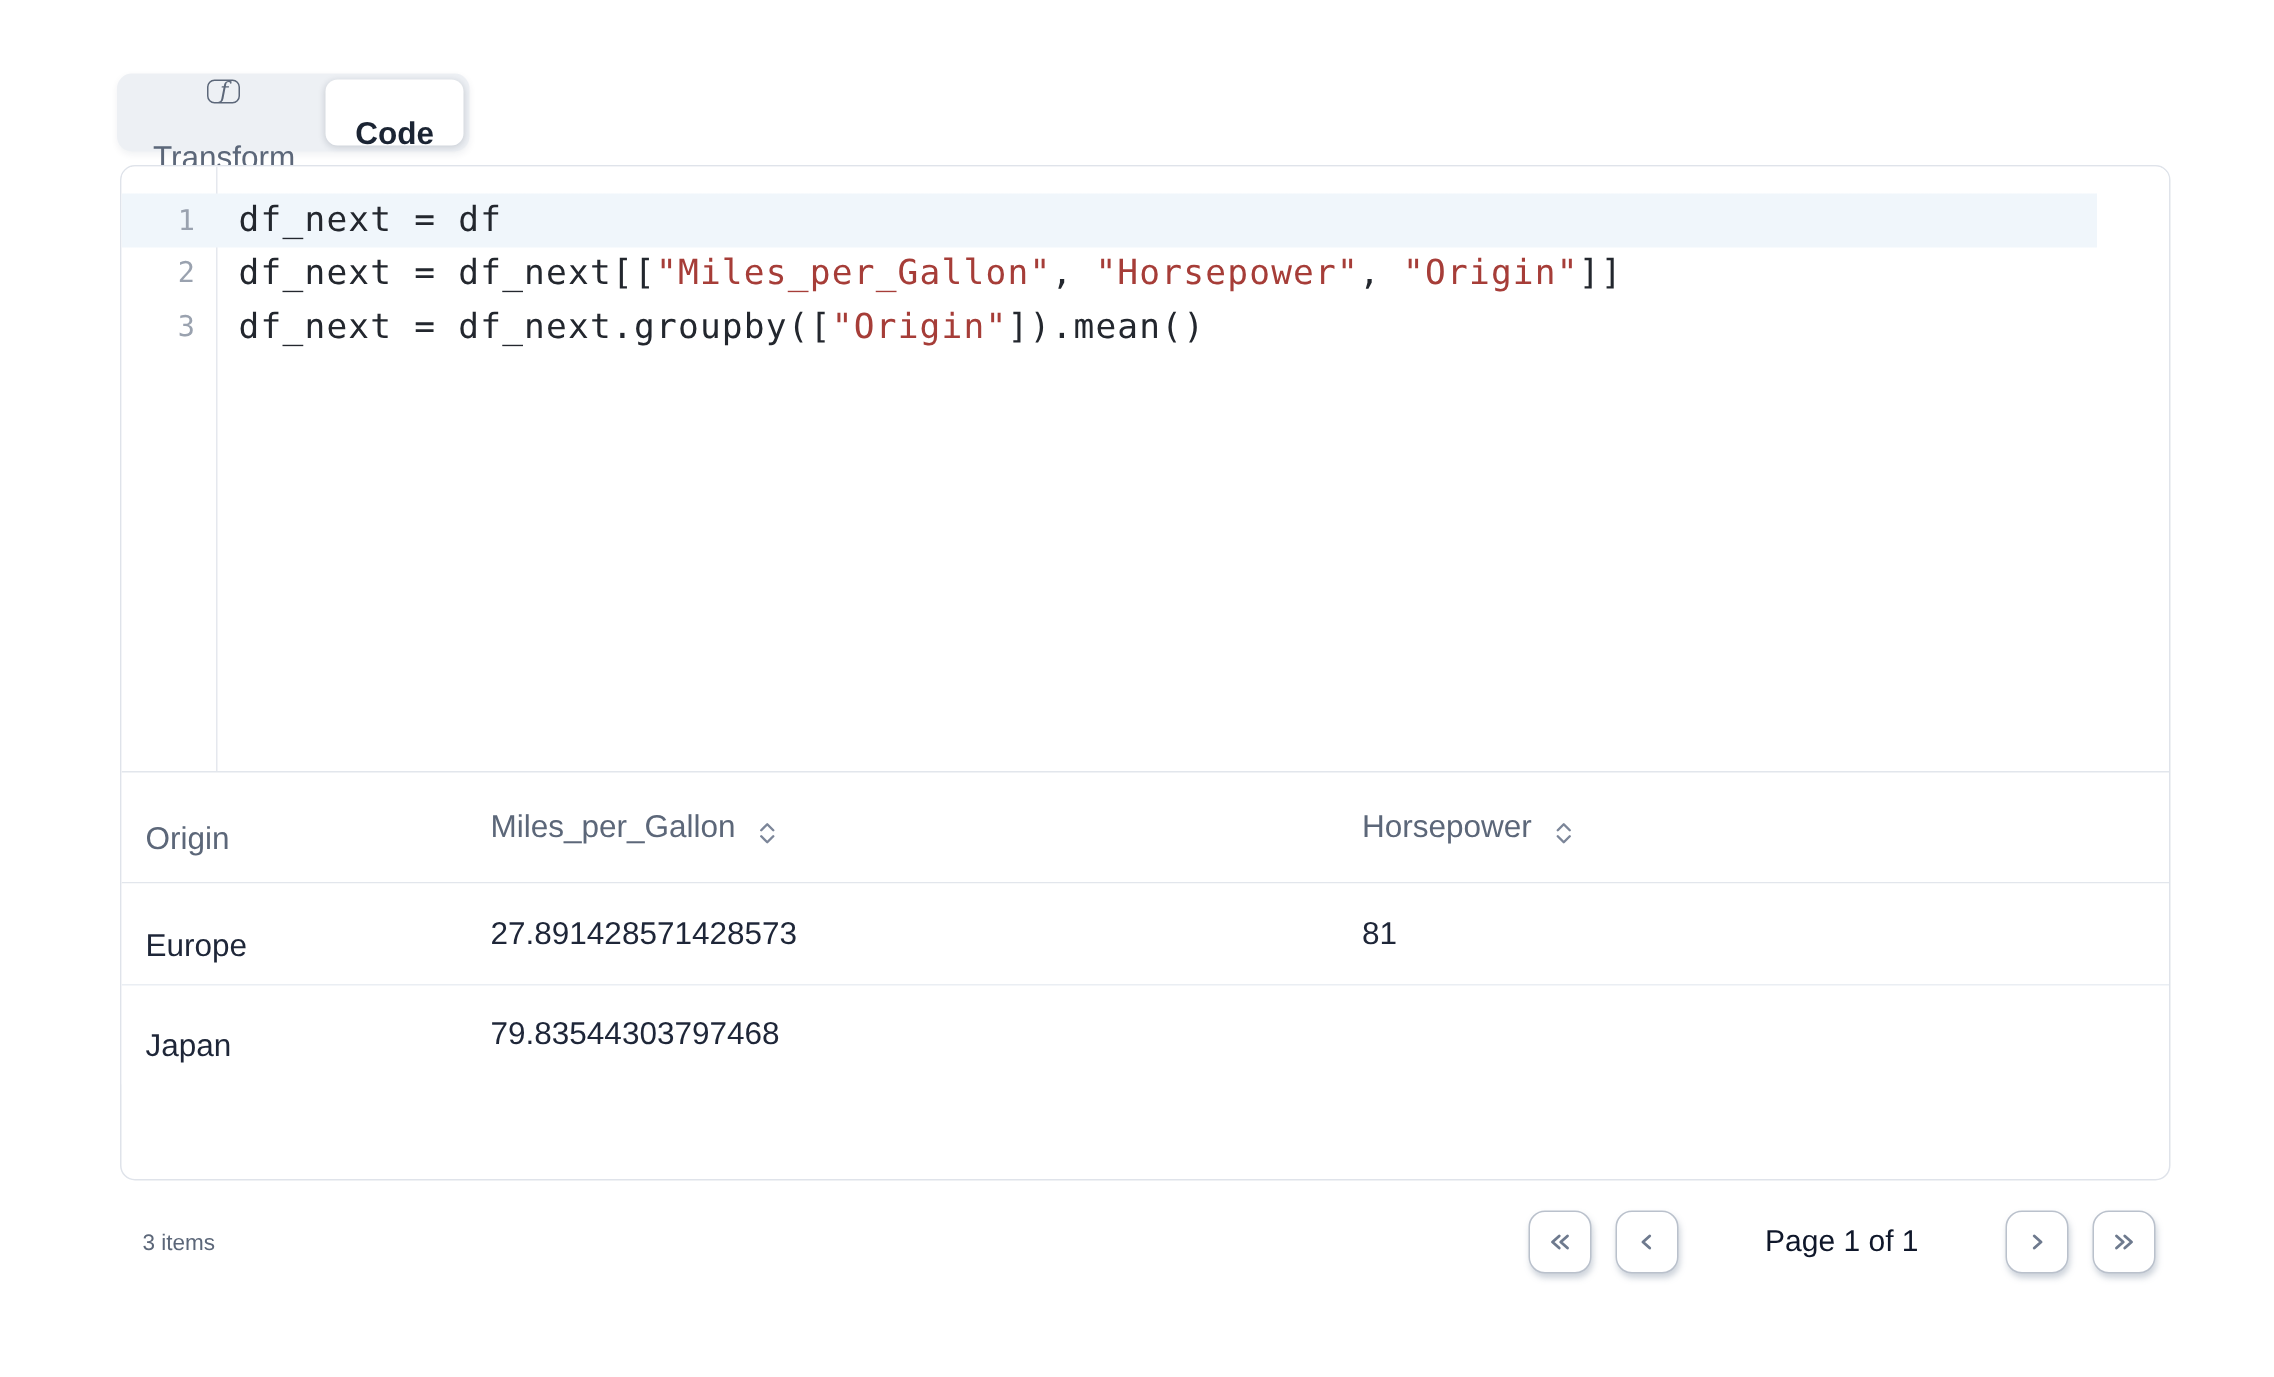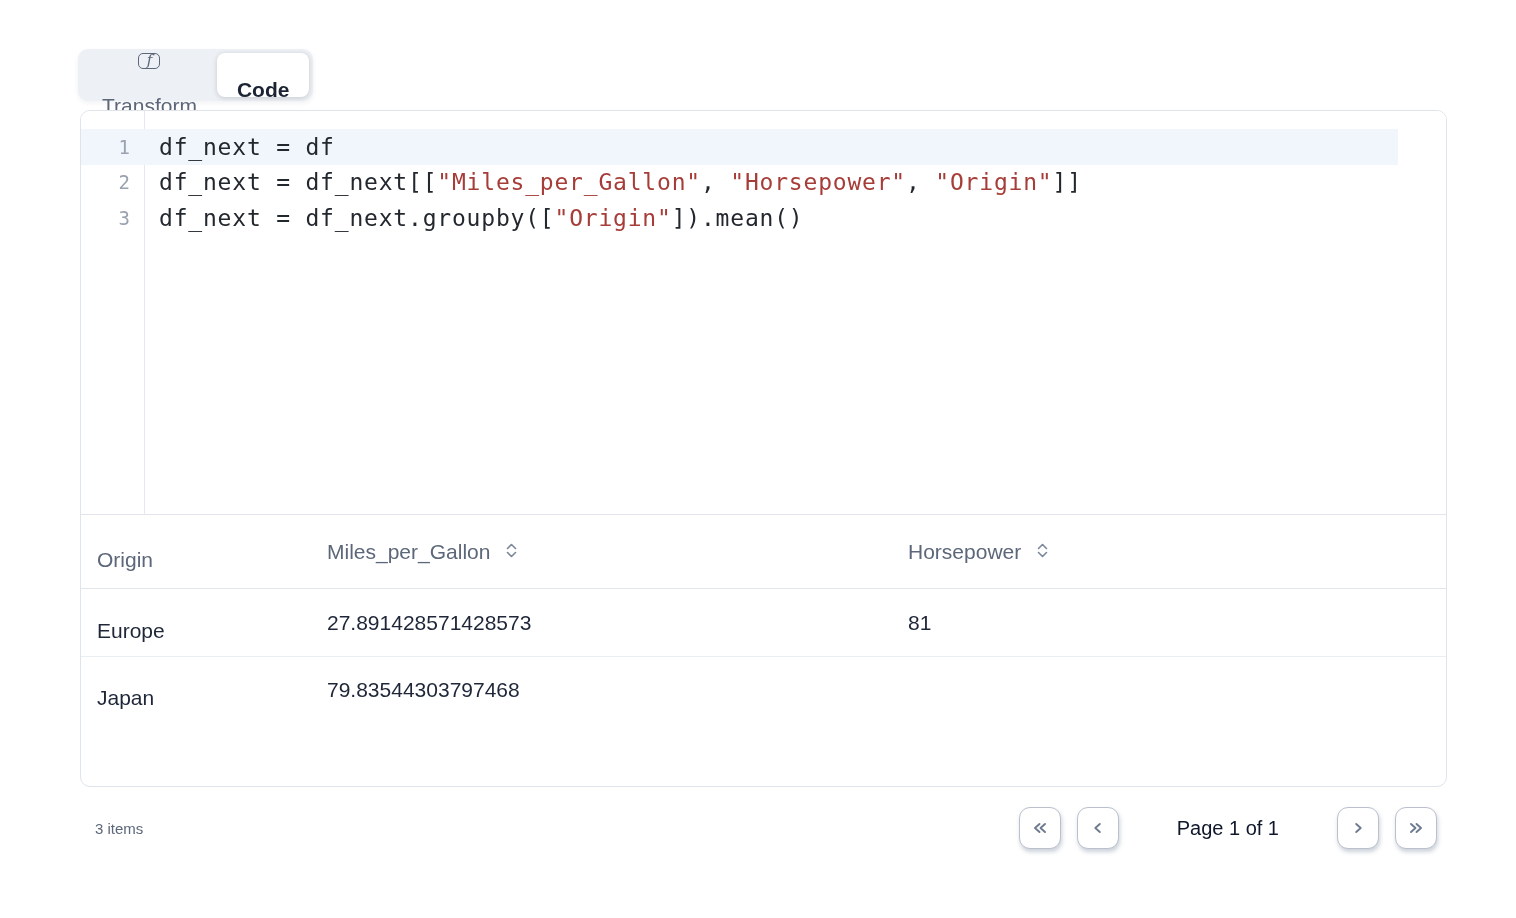--- a/index.html
+++ b/index.html
@@ -27,21 +27,21 @@
   .line.hl { background:linear-gradient(to right, #f0f6fb 0, #f0f6fb calc(100% - 48px), transparent calc(100% - 48px)); }
   .ln { width:63px; flex:0 0 63px; text-align:right; padding-right:14px; font-size:19px; letter-spacing:0; color:#9aa2af; }
   .codetext { padding-left:15px; white-space:pre; color:#23272e; }
   .codetext .s { color:#a63d38; }
 
   
   .thead { display:flex; align-items:center; height:74px; font-size:21px; color:#5c6779; border-bottom:1px solid #e2e6ec; background:#fff; }
   .col1 { width:230px; flex:0 0 230px; padding-left:16px;margin-top:16px; }
   .col2 { width:581px; flex:0 0 581px; padding-left:16px; }
   .col3 { flex:1; padding-left:16px; }
-  .hcell { display:flex; align-items:flex-start; gap:15px; }
+  .hcell { display:flex; align-items:flex-end; gap:15px; }
   .sorticon { display:block; flex:0 0 auto; margin-top:2px; }
   .trow { display:flex; align-items:center; height:67px; font-size:21px; color:#1e2638; background:#fff; }
   .trow + .trow { border-top:1px solid #eaeef3; }
   .origin-cell { font-weight:400; }
 
   
   .footer { position:absolute; left:80px; top:800px; width:1367px; height:56px; display:flex; align-items:center; }
   .items-count { padding-left:15px; font-size:15px; color:#5c6779; }
   .pager { margin-left:auto; display:flex; align-items:center; gap:16px; padding-right:10px; }
   .pgbtn { width:42px; height:42px; border-radius:11px; border:1.5px solid #bac1cc; background:#fff; cursor:pointer;

